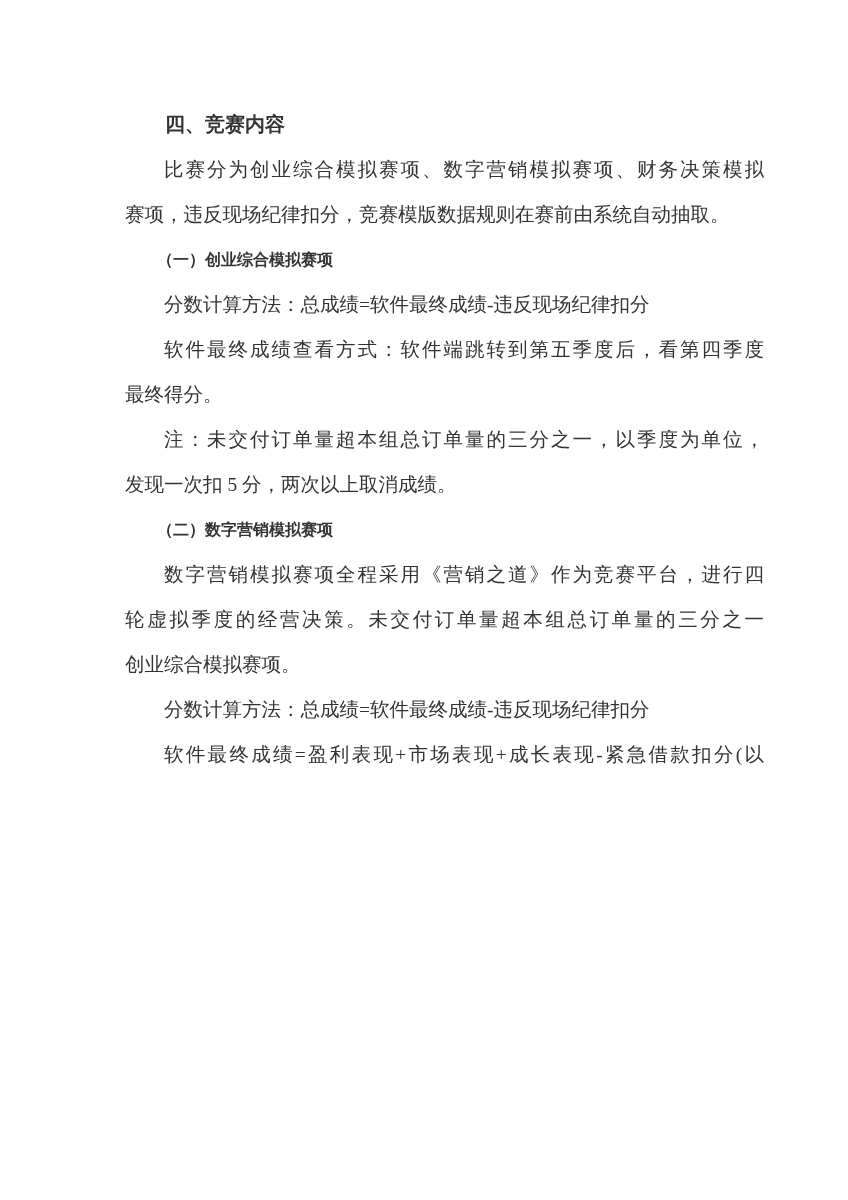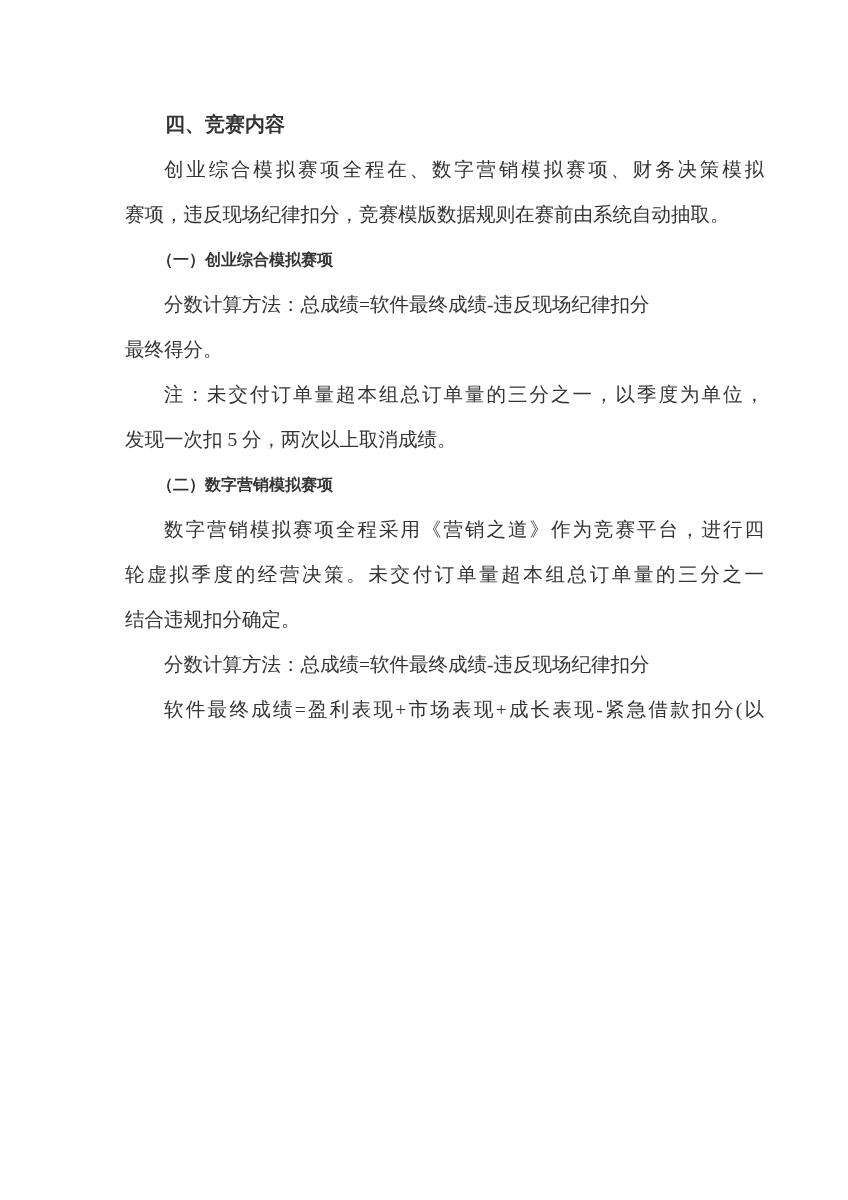--- a/index.html
+++ b/index.html
@@ -46,45 +46,46 @@
   }
 </style>
 </head>
 <body style="background: rgb(255, 255, 255);">
 
 <main class="page" style="color: rgb(51, 51, 51);">
     <div class="para role-heading-level-1">
       <div class="line indent">四、竞赛内容</div>
     </div>
     <div class="para role-body">
-      <div class="line stretch indent">创业综合模拟赛项全程在、数字营销模拟赛项、财务决策模拟</div>
+      <div class="line stretch indent">比赛分为创业综合模拟赛项、数字营销模拟赛项、财务决策模拟</div>
       <div class="line">赛项，违反现场纪律扣分，竞赛模版数据规则在赛前由系统自动抽取。</div>
     </div>
     <div class="para role-heading-level-2">
       <div class="line indent">（一）创业综合模拟赛项</div>
     </div>
     <div class="para role-body">
       <div class="line indent">分数计算方法：总成绩=软件最终成绩-违反现场纪律扣分</div>
     </div>
     <div class="para role-body">
     </div>
     <div class="para role-body">
+      <div class="line stretch indent">软件最终成绩查看方式：软件端跳转到第五季度后，看第四季度</div>
       <div class="line">最终得分。</div>
     </div>
     <div class="para role-body">
       <div class="line stretch indent">注：未交付订单量超本组总订单量的三分之一，以季度为单位，</div>
       <div class="line">发现一次扣 5 分，两次以上取消成绩。</div>
     </div>
     <div class="para role-heading-level-2">
       <div class="line indent">（二）数字营销模拟赛项</div>
     </div>
     <div class="para role-body">
       <div class="line stretch indent">数字营销模拟赛项全程采用《营销之道》作为竞赛平台，进行四</div>
       <div class="line stretch">轮虚拟季度的经营决策。未交付订单量超本组总订单量的三分之一</div>
-      <div class="line">结合违规扣分确定。</div>
+      <div class="line">创业综合模拟赛项。</div>
     </div>
     <div class="para role-body">
       <div class="line indent">分数计算方法：总成绩=软件最终成绩-违反现场纪律扣分</div>
     </div>
     <div class="para role-body">
       <div class="line stretch indent">软件最终成绩=盈利表现+市场表现+成长表现-紧急借款扣分(以</div>
     </div>
   </main>
 
 </body></html>

